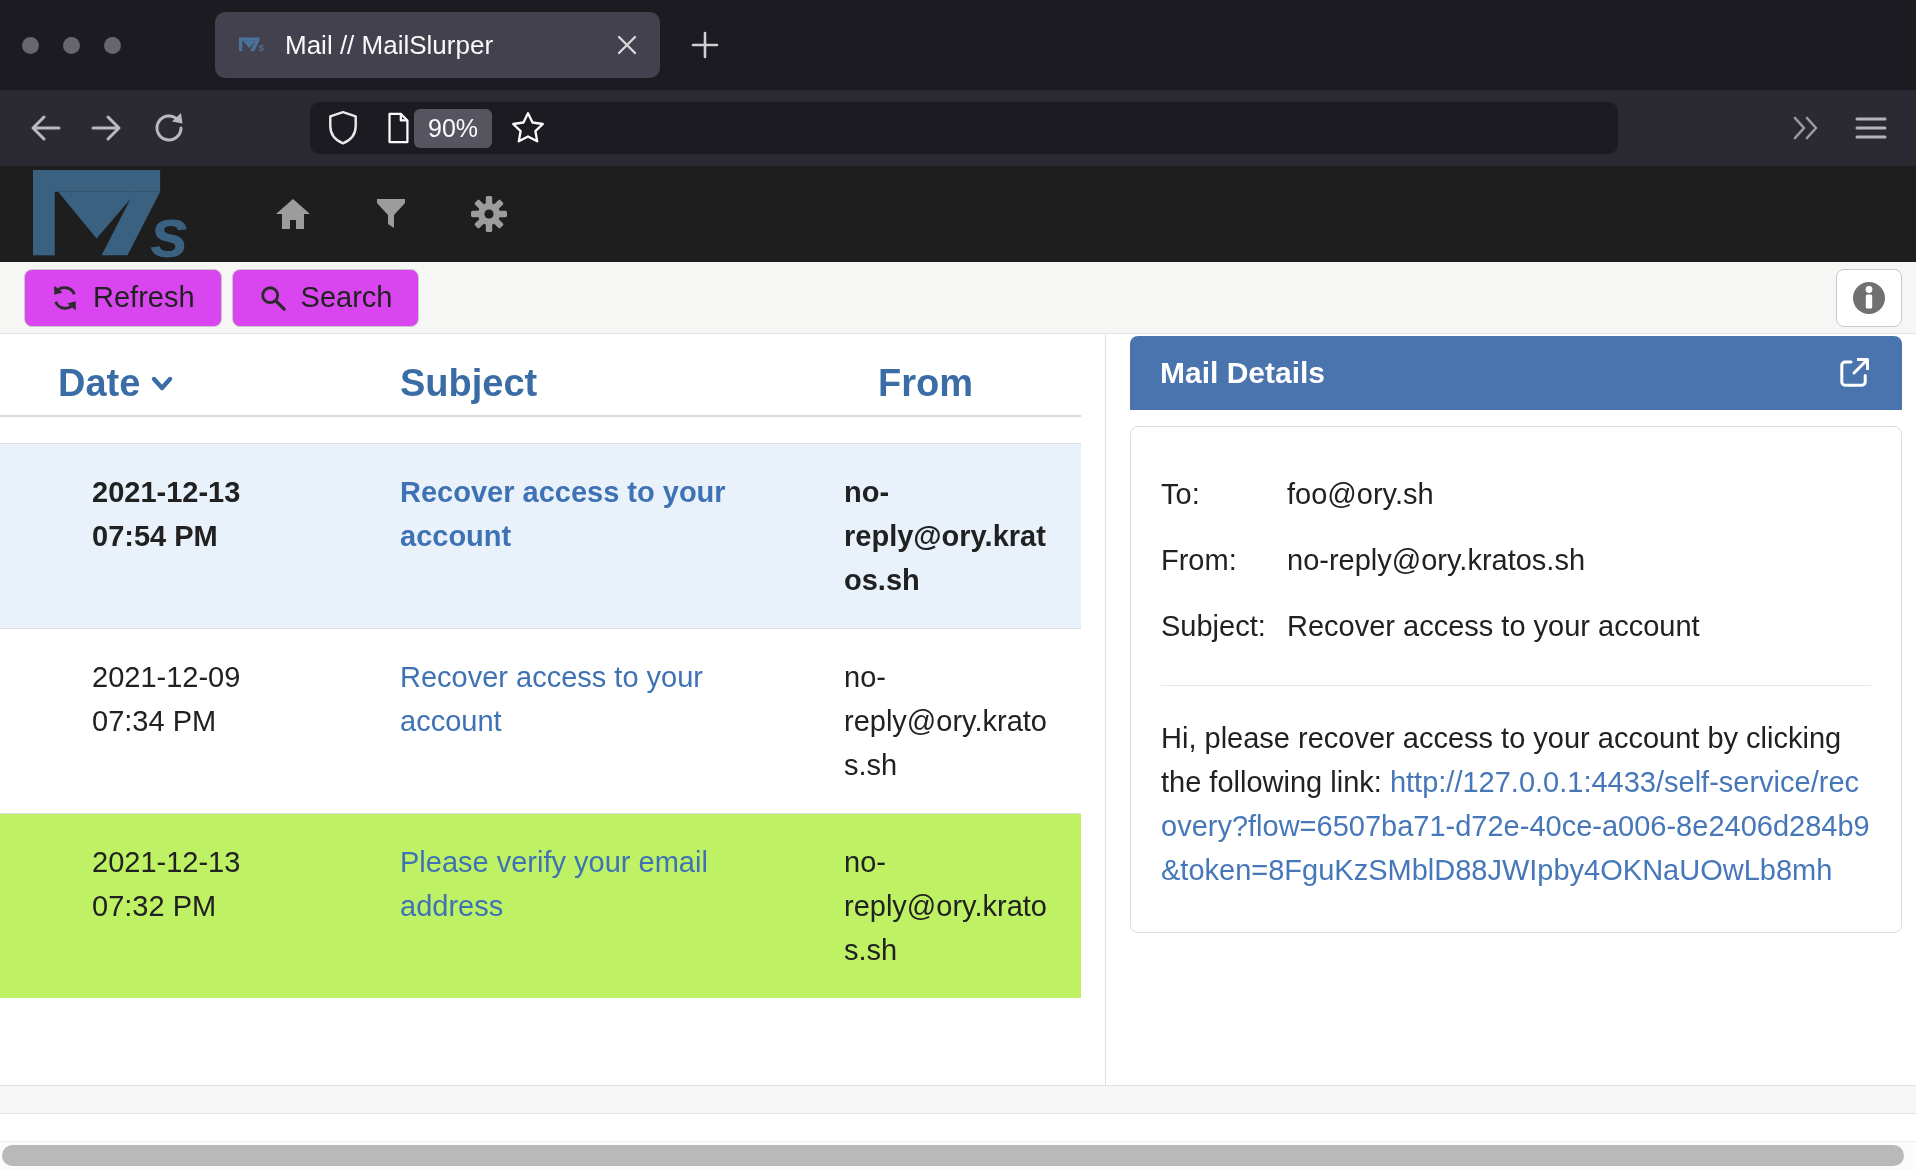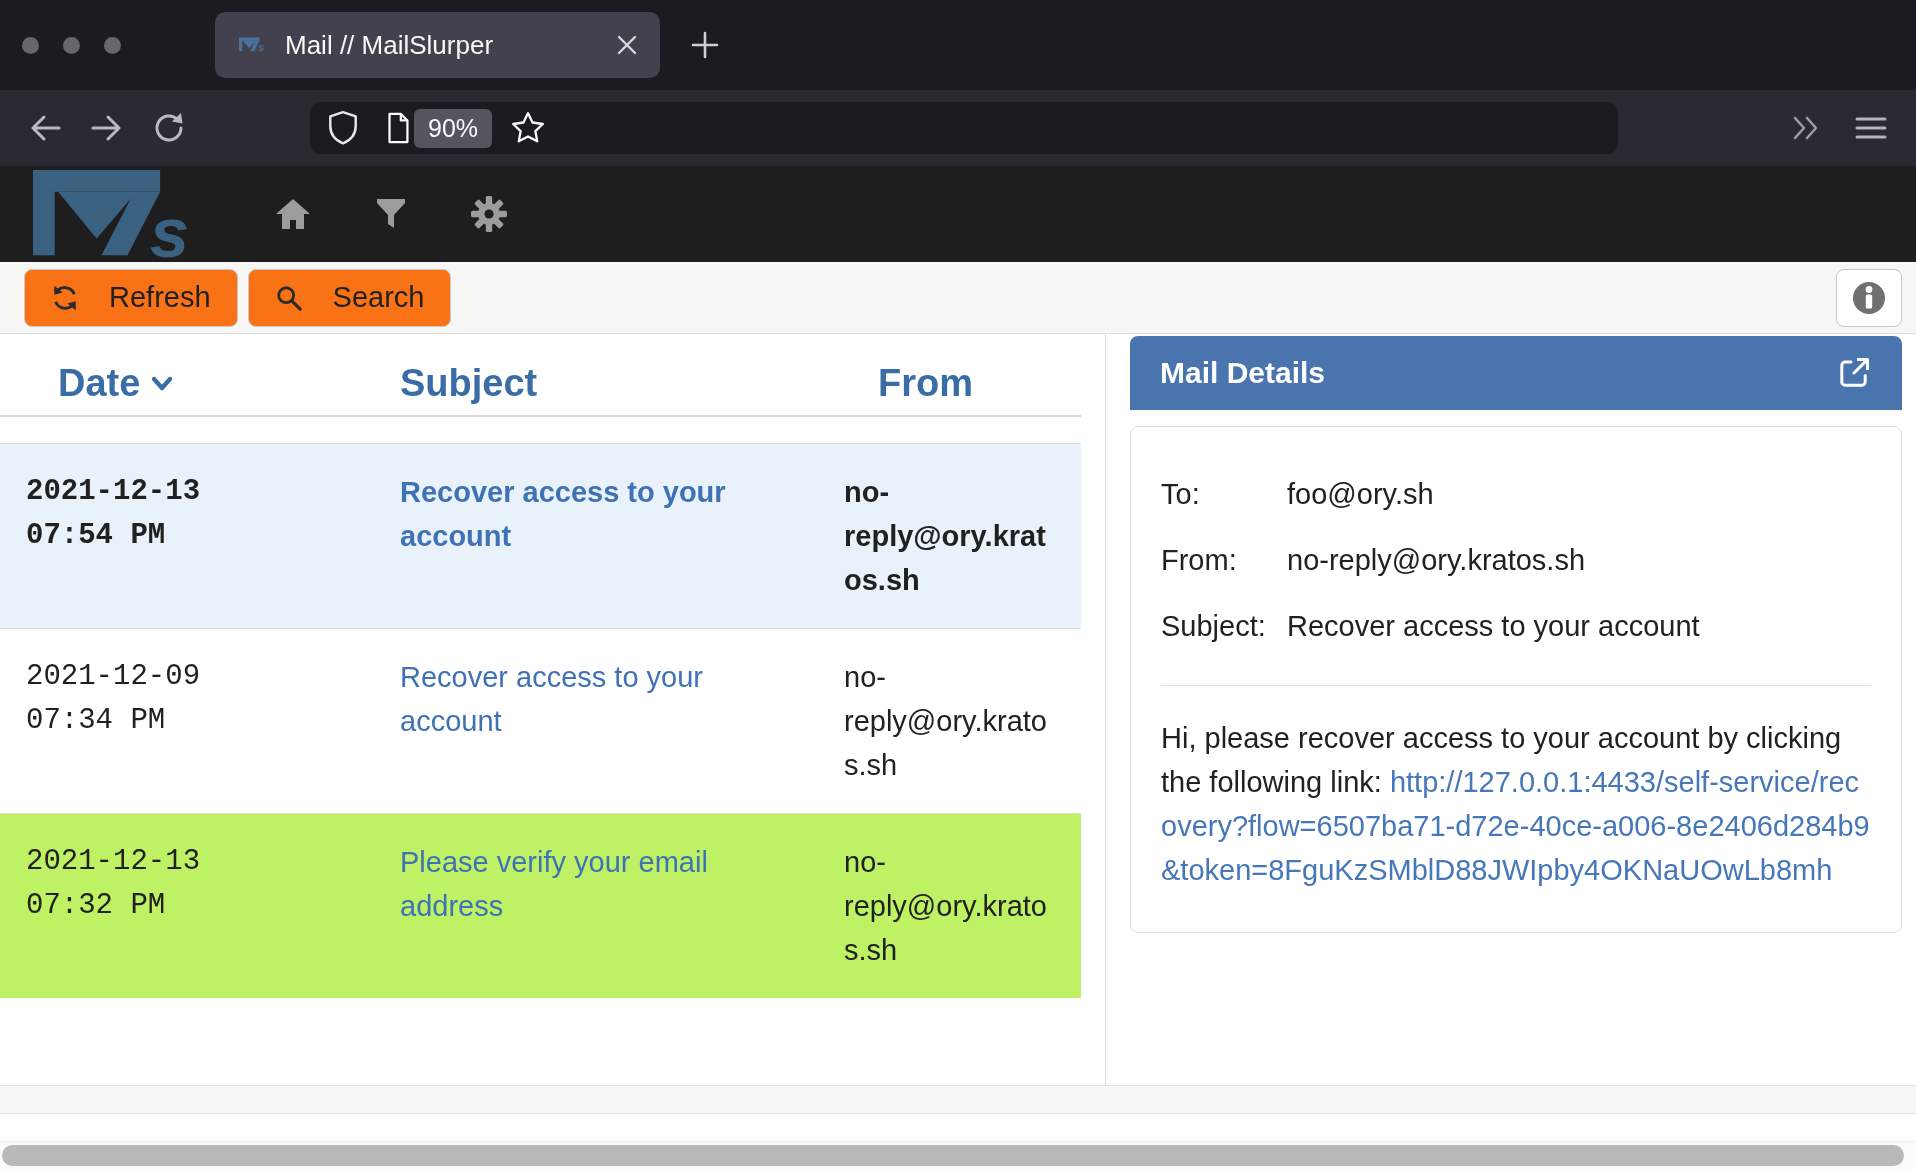--- a/index.html
+++ b/index.html
@@ -29,40 +29,40 @@
 
   
   .appheader { height:96px; background:#1e1e1e; display:flex; align-items:center; position:relative; }
   .logo { position:absolute; left:24px; top:4px; }
   .app-nav { display:flex; gap:48px; margin-left:268px; }
   .app-nav-btn { width:50px; height:50px; display:flex; align-items:center; justify-content:center; }
 
   
   .toolbar { height:72px; background:#f6f6f5; border-bottom:1px solid #e2e2e2; display:flex;
     align-items:center; padding:0 14px; position:relative; }
-  .btn { display:flex; align-items:center; gap:30px; background:#f97316; border:1px solid #c9c9c9;
+  .btn { display:flex; align-items:center; gap:14px; background:#d946ef; border:1px solid #c9c9c9;
     border-radius:8px; height:58px; padding:0 26px; font-size:29px; color:#212121; margin-left:10px; }
   .btn span { white-space:nowrap; }
   .info-btn { position:absolute; right:14px; top:7px; width:66px; height:58px; background:#fff;
     border:1px solid #c9c9c9; border-radius:8px; display:flex; align-items:center; justify-content:center; }
 
   
   .main { height:752px; display:flex; border-bottom:1px solid #e2e2e2; }
   .left-panel { width:1106px; border-right:1px solid #e0e0e0; background:#fff; }
   .list-header { width:1081px; height:83px; border-bottom:2px solid #d9d9d9; display:flex;
     align-items:flex-end; padding-bottom:10px; font-size:38px; font-weight:bold; color:#3a6da6; }
   .hd-date { width:330px; padding-left:58px; display:flex; align-items:center; gap:10px; }
   .hd-subject { width:440px; padding-left:70px; }
   .hd-from { width:311px; text-align:center; }
   .list-spacer { height:26px; }
   .mail-row { width:1081px; display:flex; border-top:1px solid #ddd; padding:26px 0;
     font-size:29px; line-height:44px; color:#212121; }
   .mail-row.selected { background:#e9f2fb; font-weight:bold; }
   .mail-row.striped { background:#bef264; }
-  .cell-date { width:330px; padding-left:26px; padding-right:60px;font-family:Liberation Mono, monospace; }
+  .cell-date { width:330px; padding-left:92px; padding-right:60px; }
   .cell-subject { width:440px; padding-left:70px; padding-right:20px; }
   .cell-subject a { color:#3f72b4; text-decoration:none; }
   .cell-from { width:311px; padding-left:74px; padding-right:28px; overflow-wrap:break-word; }
 
   .right-panel { flex:1; padding:2px 14px 0 24px; }
   .details-header { height:74px; background:#4a74ad; border-radius:8px 8px 0 0; display:flex;
     align-items:center; padding:0 30px; }
   .details-title { color:#fff; font-size:30px; font-weight:bold; flex:1; }
   .details-card { margin-top:16px; border:1px solid #ddd; border-radius:8px; padding:34px 30px 40px 30px; }
   .field-row { display:grid; grid-template-columns:126px 1fr; padding:11px 0; font-size:29px;

